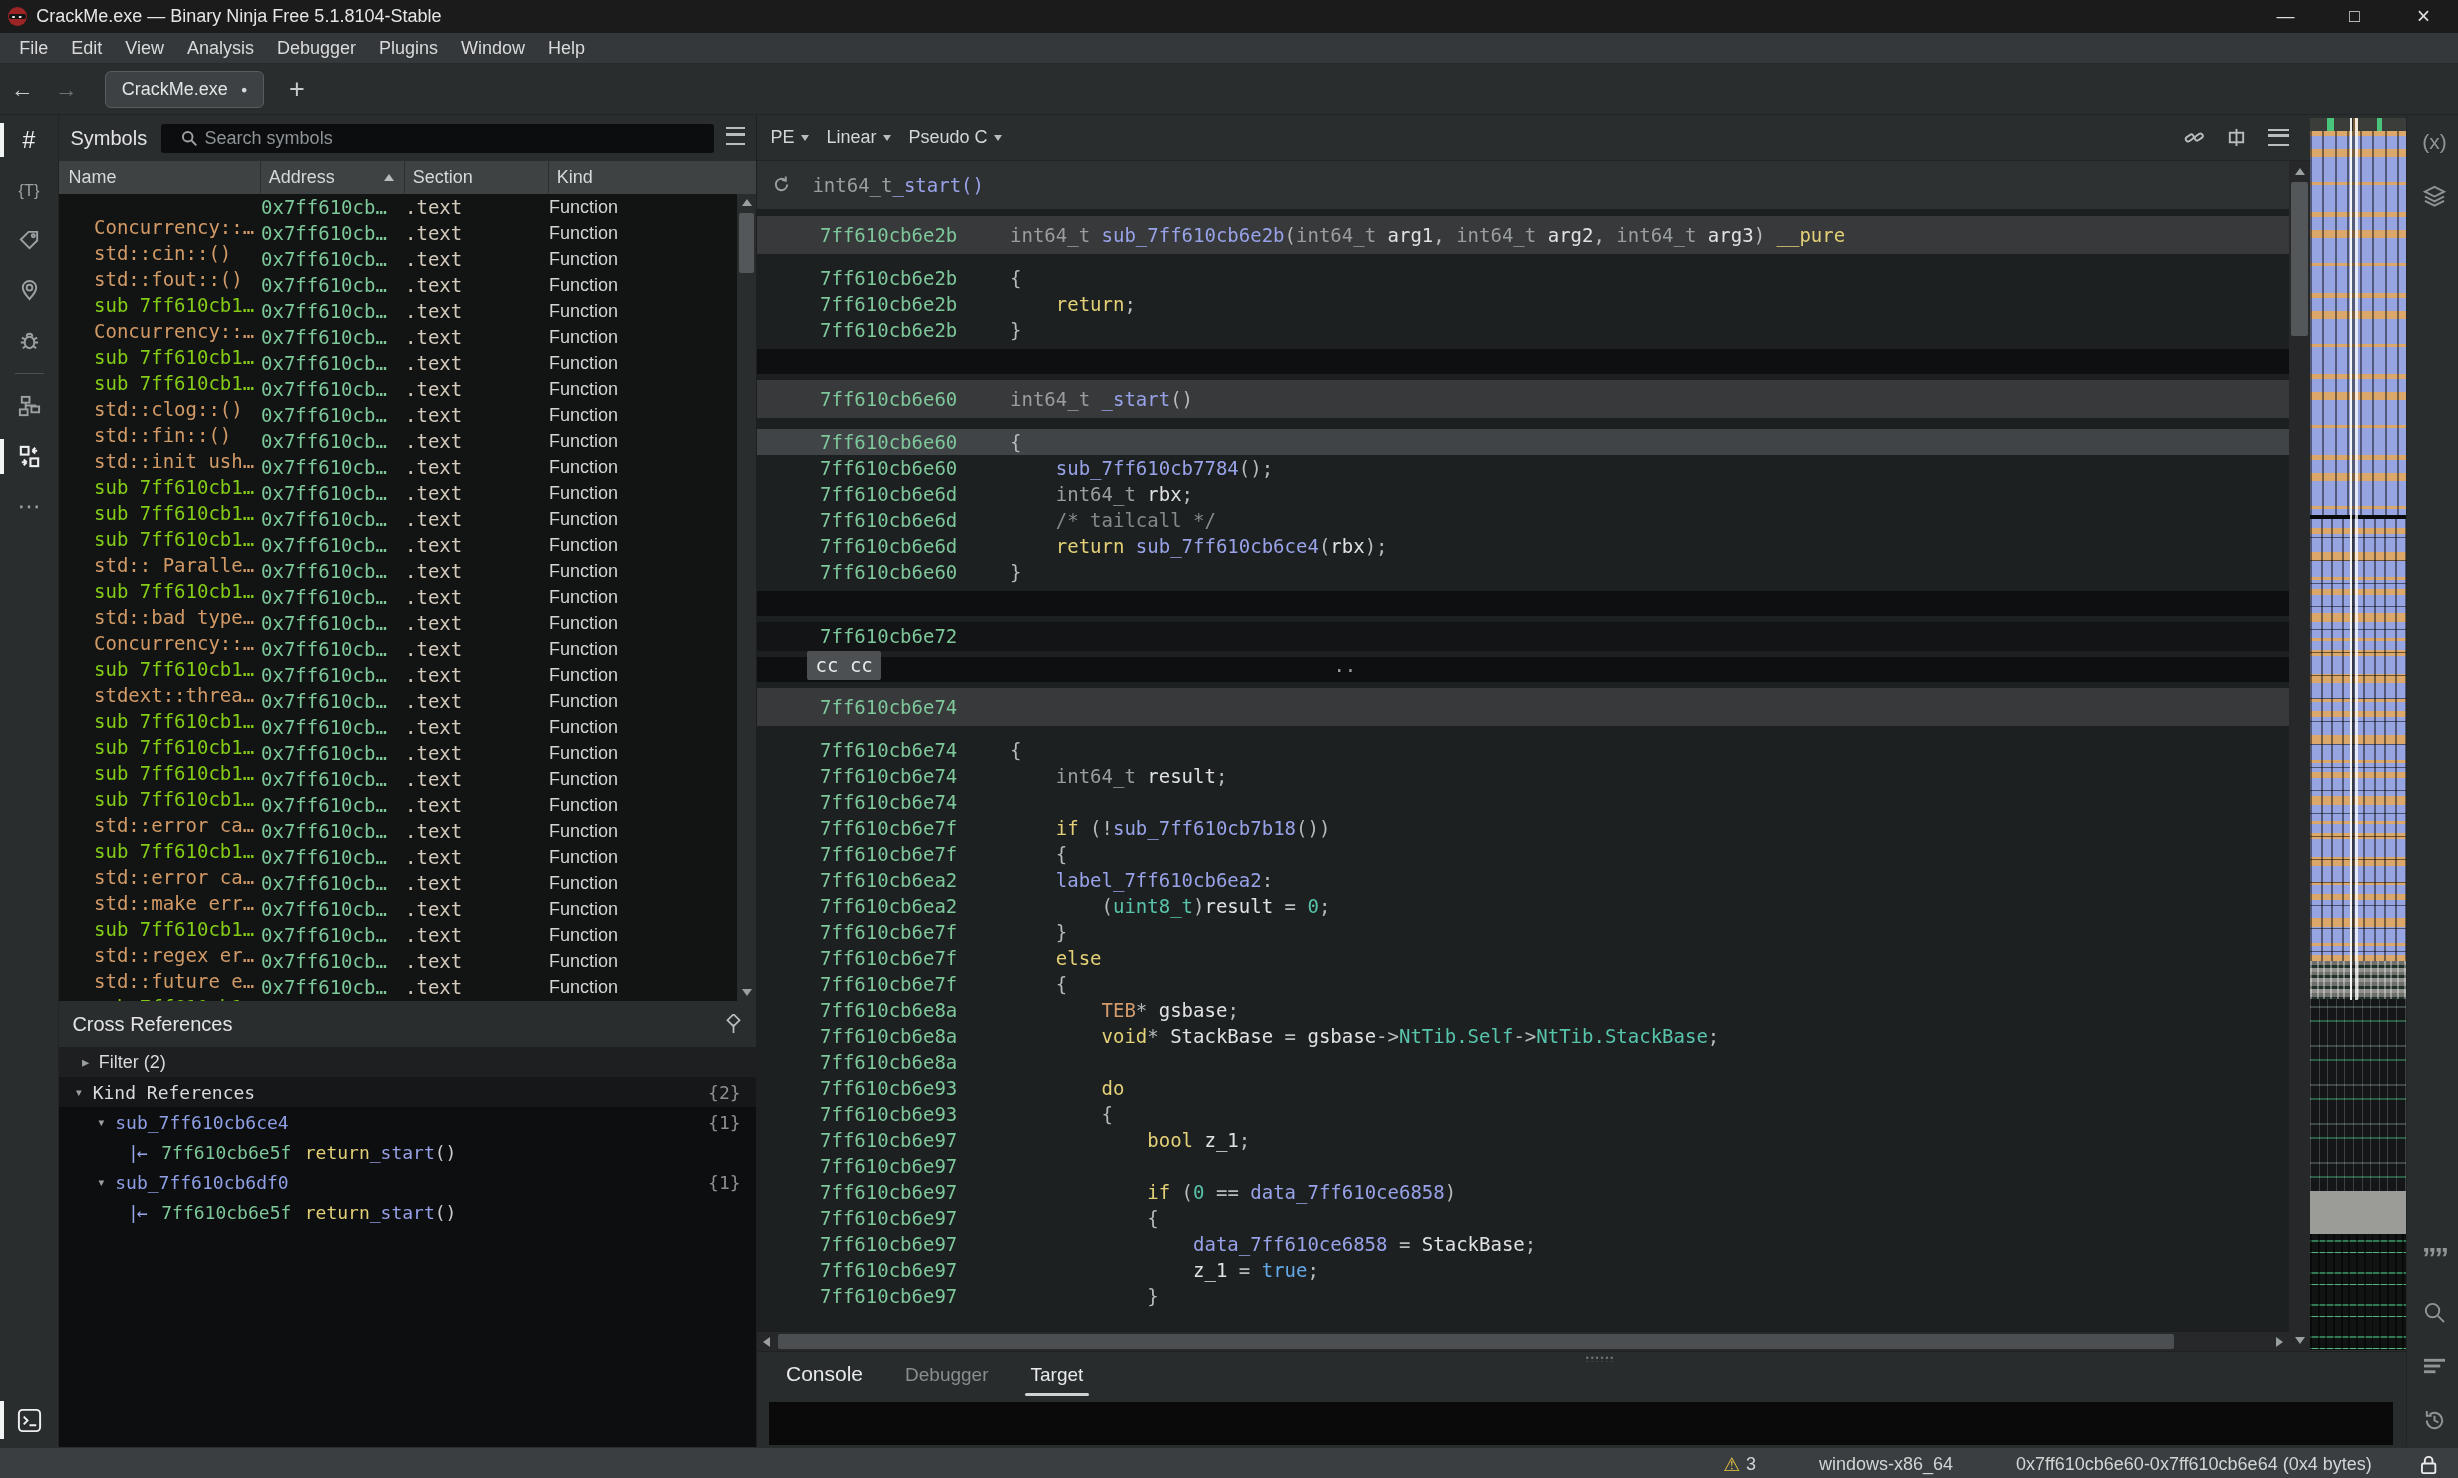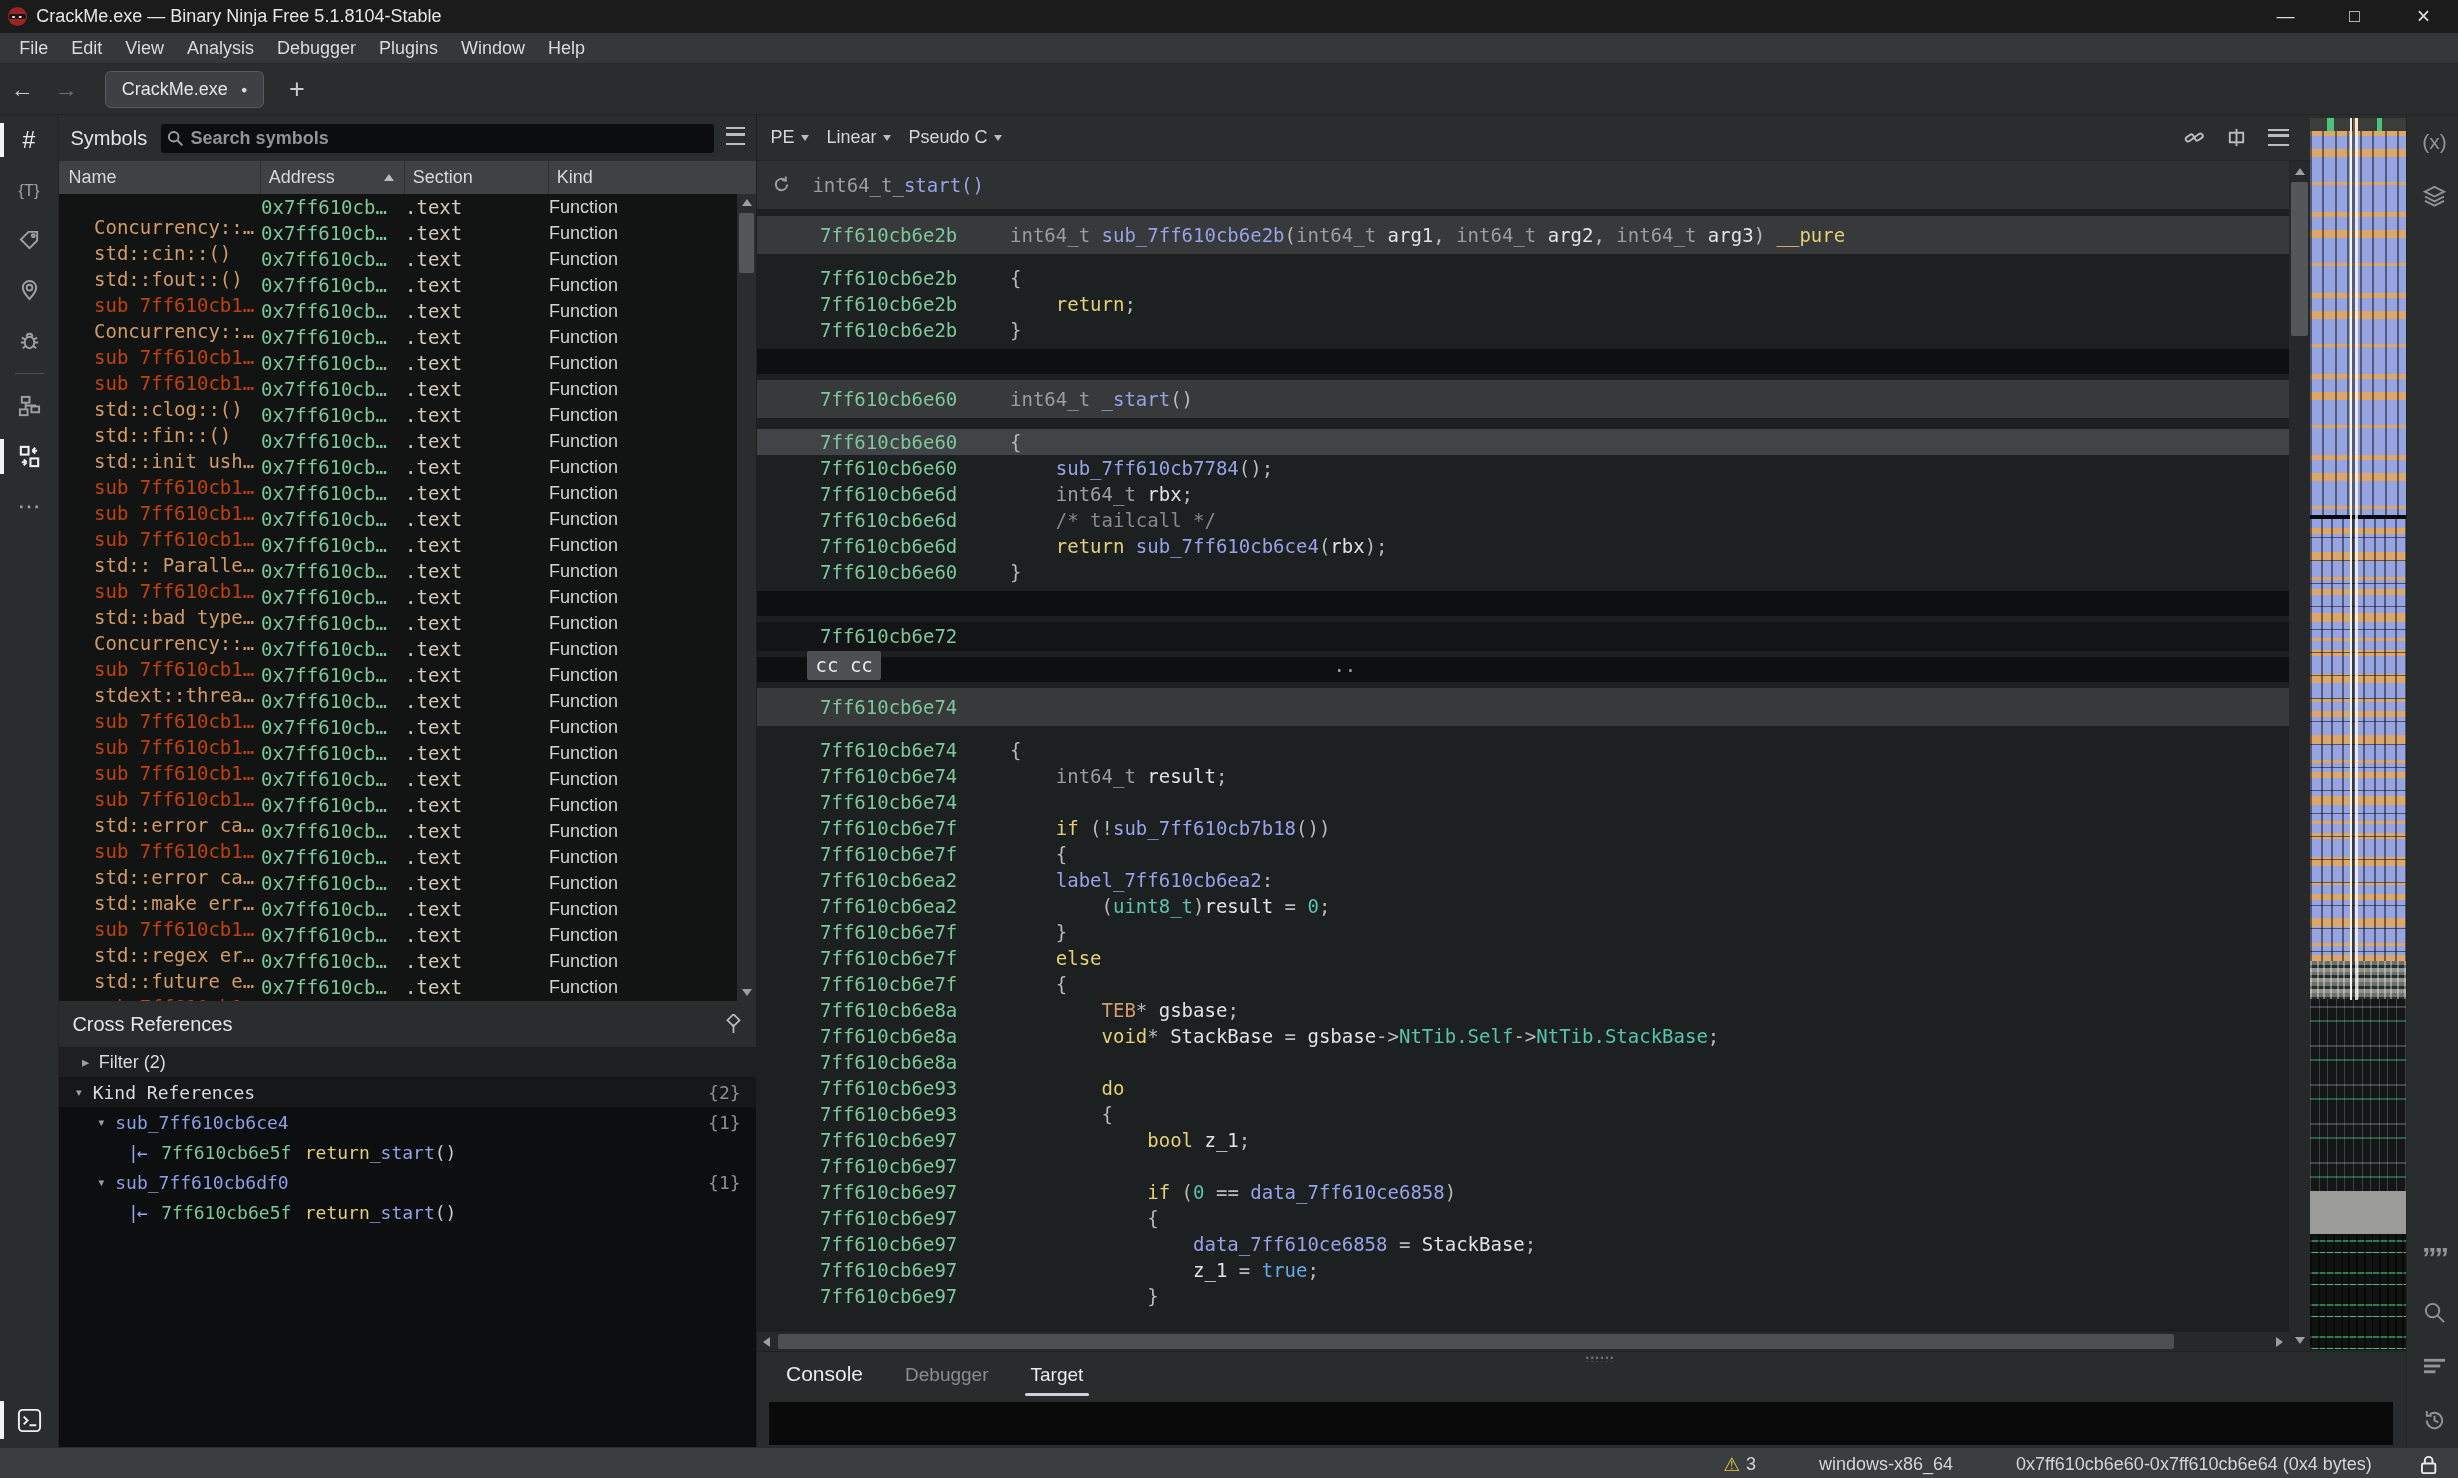--- a/index.html
+++ b/index.html
@@ -38,41 +38,41 @@
   .rail-btn.active::before{content:"";position:absolute;left:0;top:7.7px;bottom:7.7px;width:3.8px;background:#f2f4f4;}
   .rail-sep{width:29px;height:1px;background:#4a4e50;margin:7.7px 0;}
   .rail-spacer{flex:1;}
   .glyph{font-size:23px;line-height:1;}
   .glyph.small{font-size:16.3px;}
 
   
   #leftpanel{width:697px;display:flex;flex-direction:column;background:#2a2d2e;border-right:1.9px solid #1d1f20;}
   #symbols-header{height:46px;display:flex;align-items:center;padding:0 11.5px;}
   #symbols-title{font-size:20px;color:#e2e4e5;margin-right:13.4px;}
-  #symbol-search{flex:1;height:29px;background:#0c0d0e;border-radius:2.9px;display:flex;align-items:center;padding:0 6px;font-weight:bold;}
+  #symbol-search{flex:1;height:29px;background:#0c0d0e;border-radius:2.9px;display:flex;align-items:center;padding:0 20px;}
   #symbol-search .ph{color:#8d9396;font-size:18px;margin-left:7.7px;}
   #symbols-menu-icon{margin-left:11.5px;}
   .hamb{display:inline-block;width:19px;height:13.4px;border-top:2.9px solid #b9bdbf;border-bottom:2.9px solid #b9bdbf;position:relative;}
   .hamb::after{content:"";position:absolute;left:0;right:0;top:3.4px;height:2.9px;background:#b9bdbf;}
 
   #symbols-cols{height:33px;background:#3e4243;display:flex;align-items:center;font-size:18px;color:#d6d9da;}
   .colh{padding-left:7.7px;height:33px;display:flex;align-items:center;border-right:1px solid #2c2f30;box-sizing:border-box;}
   .colh:nth-child(1){width:202px;padding-left:9.6px;}
   .colh:nth-child(2){width:144px;}
   .colh:nth-child(3){width:144px;}
   .colh:nth-child(4){width:207px;border-right:none;}
   .sort-up{width:0;height:0;border-left:5.8px solid transparent;border-right:5.8px solid transparent;border-bottom:7.7px solid #b9bdbf;margin-left:auto;margin-right:9.6px;}
 
   #symbols-body{height:807px;background:#121414;position:relative;overflow:hidden;}
   .symrow{height:26px;display:flex;align-items:center;font-size:19px;}
   .symrow .nm{width:202px;padding-left:35px;box-sizing:border-box;white-space:nowrap;overflow:hidden;margin-top:40px;}
   .symrow .ad{width:144px;color:#7dc99a;}
   .symrow .se{width:144px;color:#d3cabb;}
   .symrow .kd{width:207px;font-family:"Liberation Sans",sans-serif;font-size:18px;color:#d2d5d6;}
-  .nm.o{color:#d29a66;} .nm.w{color:#c2410c;}
+  .nm.o{color:#d29a66;} .nm.w{color:#84cc16;}
 
   .vscroll{position:absolute;top:0;right:0;bottom:0;width:19px;background:#2a2d2e;}
   .vscroll .arr{position:absolute;left:0;right:0;height:17.3px;display:flex;align-items:center;justify-content:center;}
   .tri-up{width:0;height:0;border-left:5.8px solid transparent;border-right:5.8px solid transparent;border-bottom:7.7px solid #9aa0a2;}
   .tri-dn{width:0;height:0;border-left:5.8px solid transparent;border-right:5.8px solid transparent;border-top:7.7px solid #9aa0a2;}
   .vthumb{position:absolute;left:1.9px;right:1.9px;background:#53575a;border-radius:1.9px;}
 
   #xref-header{height:46px;display:flex;align-items:center;padding:0 13.4px;background:#2a2d2e;}
   #xref-title{font-size:20px;color:#e2e4e5;}
   #xref-pin{margin-left:auto;color:#b9bdbf;}

